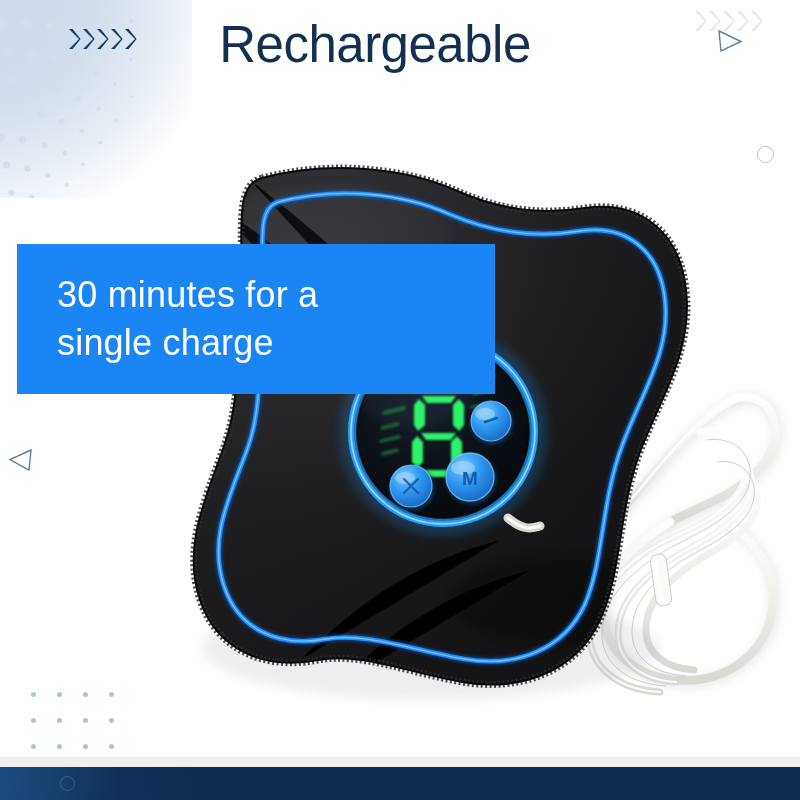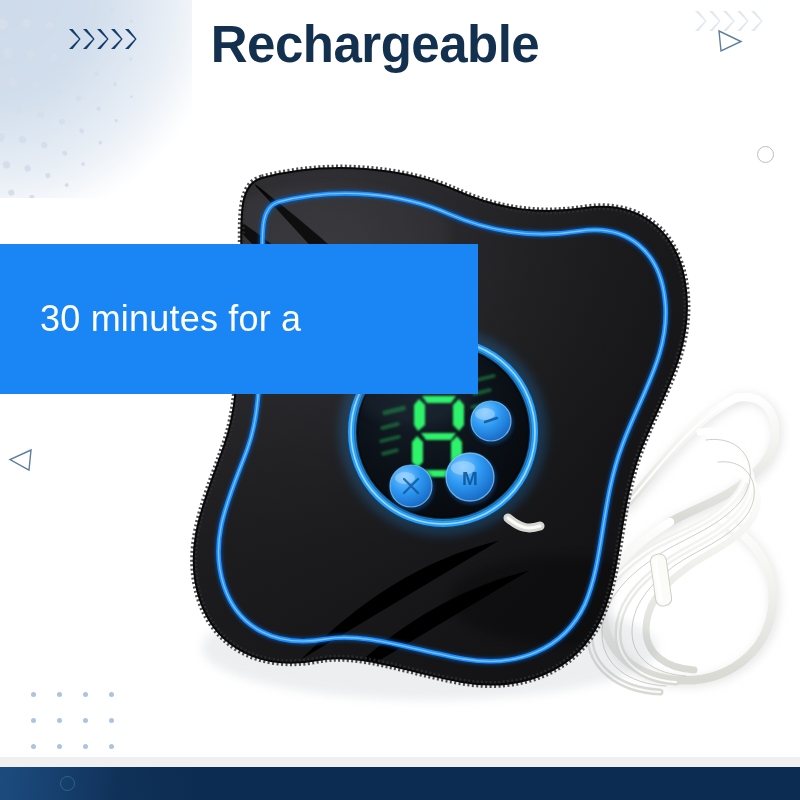--- a/index.html
+++ b/index.html
@@ -45,30 +45,30 @@
     width:5px; height:5px; border-radius:50%;
     background:#aec3de; display:block;
   }
 
   
   .headline {
     position:absolute; left:0; top:18px; width:696px;
     text-align:center;
     color:#14304f;
     font-size:51px;
-    font-weight:bold;
+    font-weight:normal;
     line-height:1.07;
     letter-spacing:-0.5px;
     padding-left:84px; padding-right:30px;
   }
   .headline .l2 { display:block; }
 
   
   .banner {
-    position:absolute; left:0; top:244px;
+    position:absolute; left:17px; top:244px;
     width:478px; height:150px;
     background:#1a86f5;
     display:flex; flex-direction:column; justify-content:center;
     padding-left:40px;
     z-index:6;
   }
   .banner-line {
     color:#ffffff;
     font-size:36px;
     font-weight:300;
@@ -526,20 +526,21 @@
     </g>
 
     <g fill="none" stroke-linecap="round">
       <path d="M508 518 C520 528 528 530 540 526" stroke="#d7d7d2" stroke-width="9"></path>
       <path d="M508 518 C520 528 528 530 540 526" stroke="#ffffff" stroke-width="3" opacity=".9"></path>
     </g>
   </svg>
 
   <div class="banner">
     <span class="banner-line">30 minutes for a</span>
+    <span class="banner-line">single charge</span>
   </div>
 
   <div class="footer-gap"></div>
   <div class="footer-band">
     <div class="tex"></div>
     <div class="ring"></div>
   </div>
 
 </div>
 

